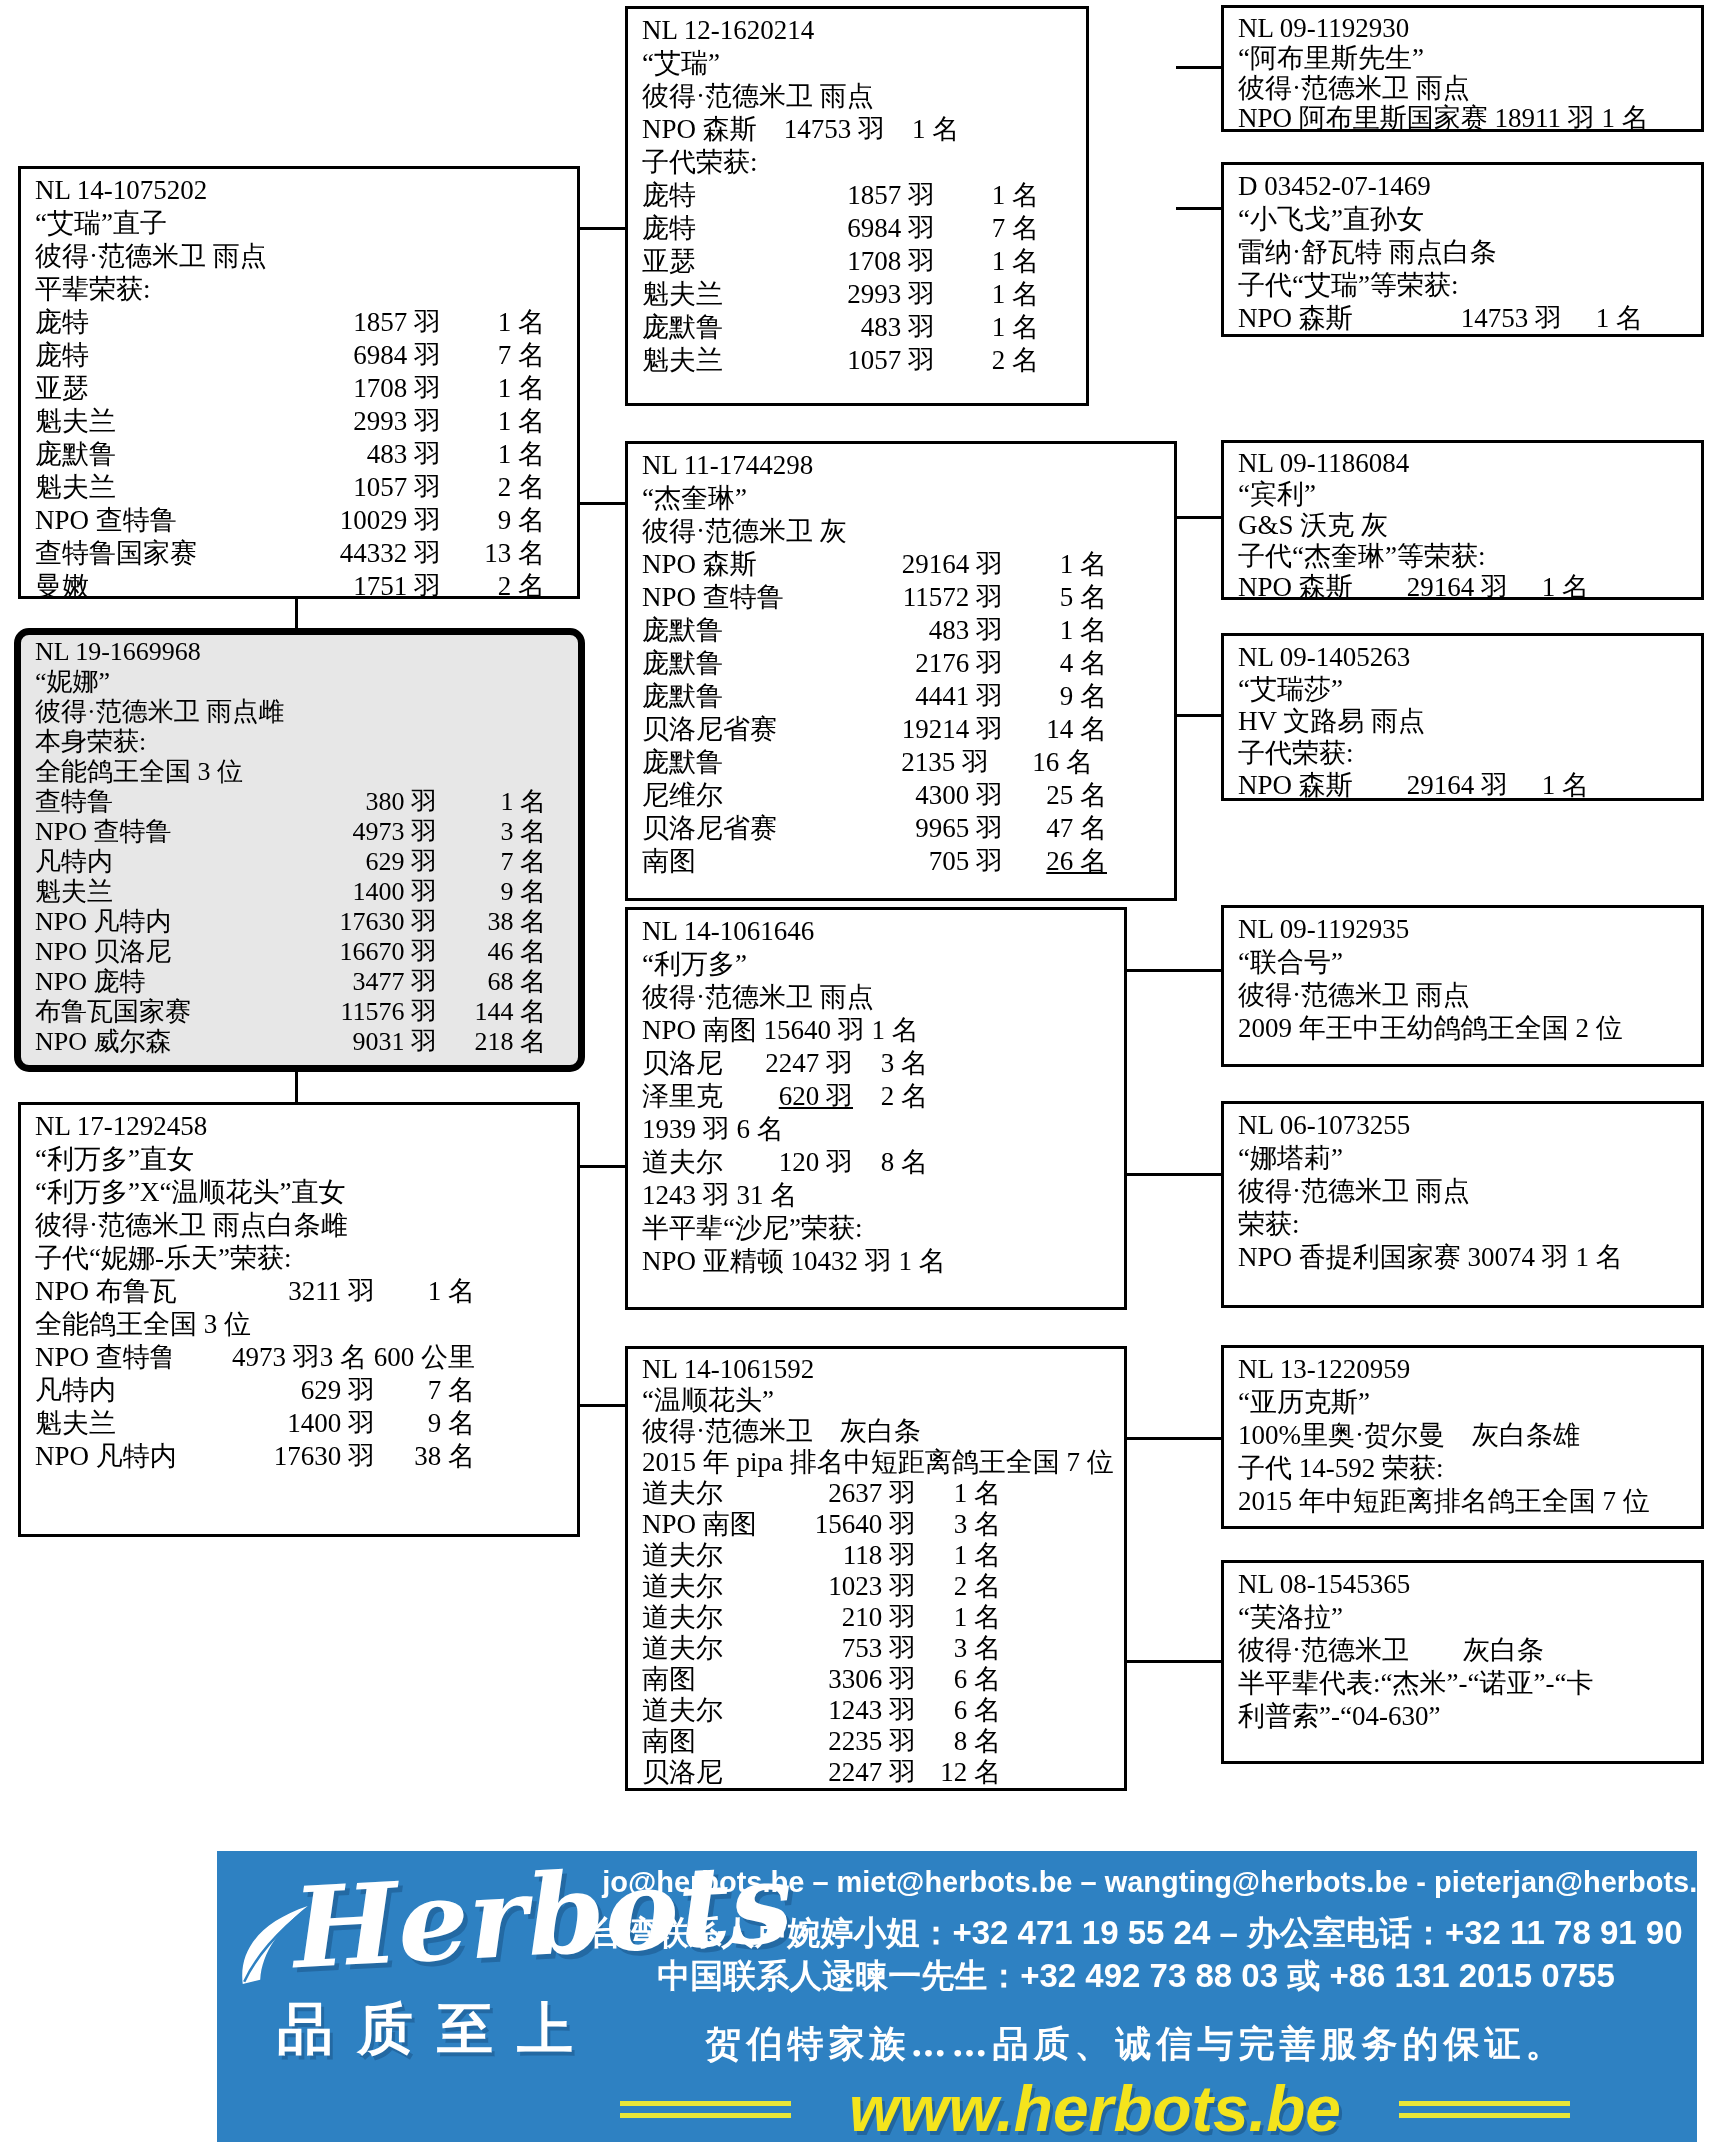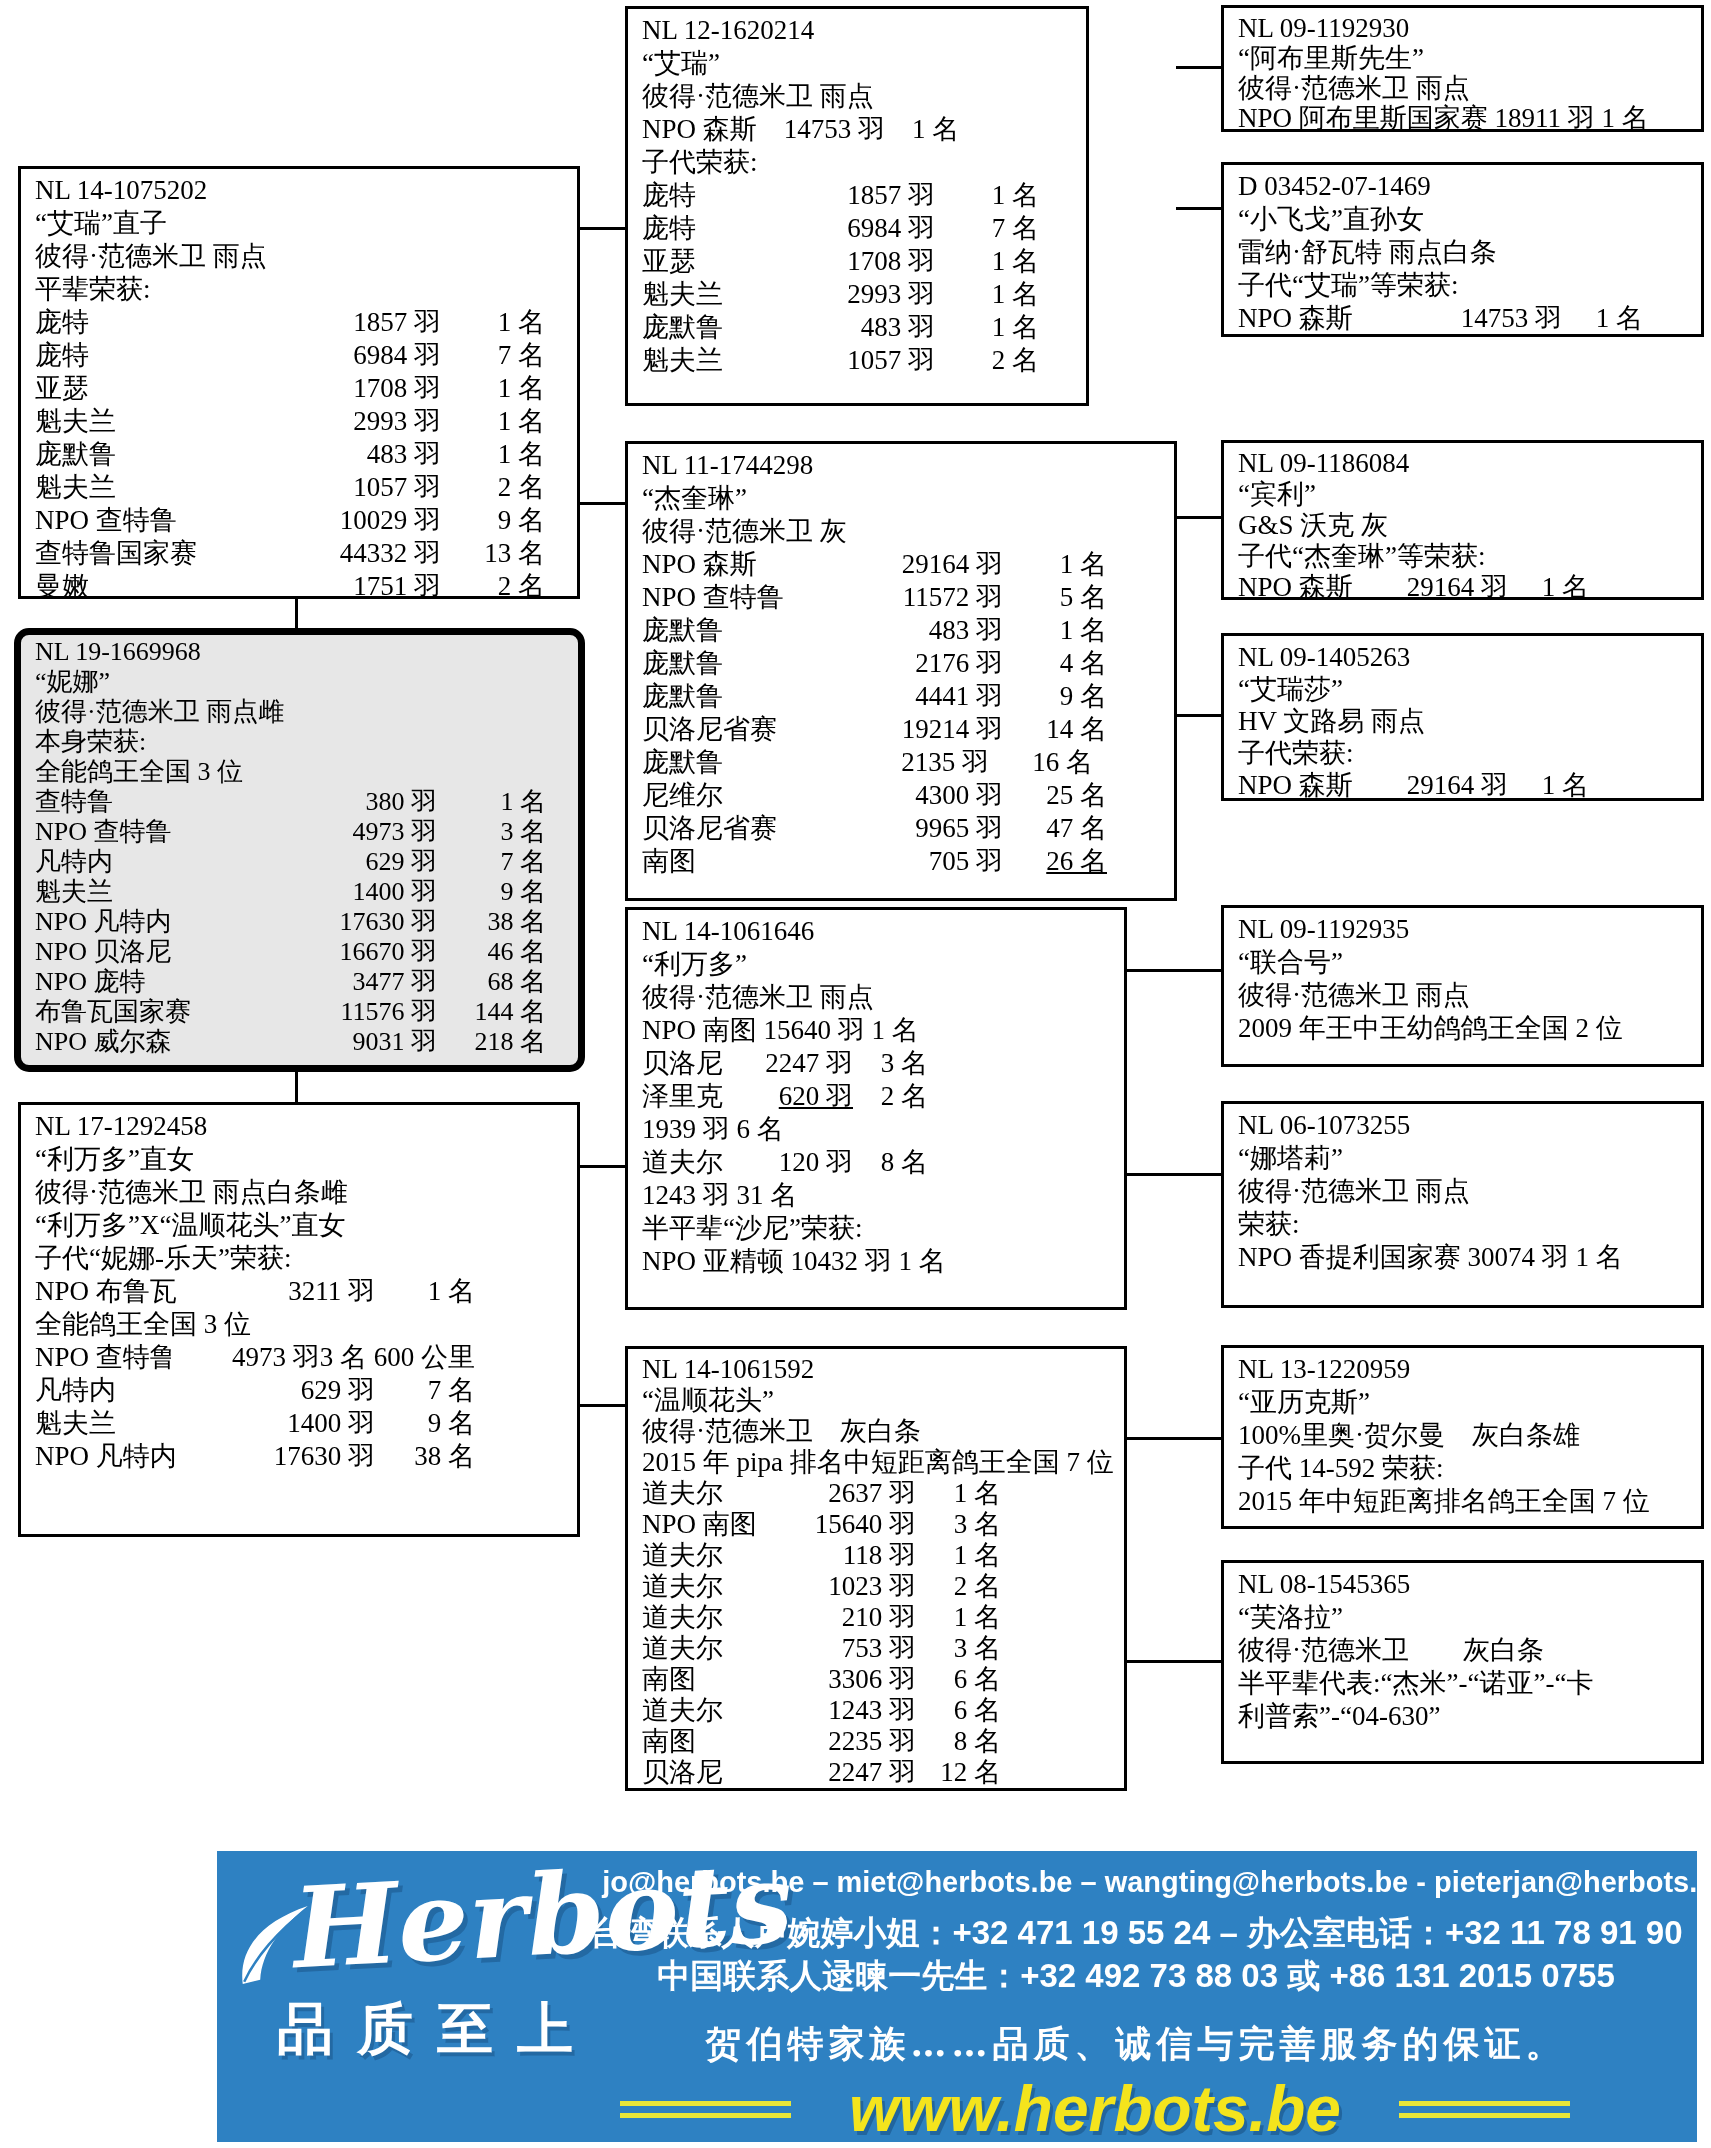--- a/index.html
+++ b/index.html
@@ -84,22 +84,22 @@
         <div class="row"><span class="c1">魁夫兰</span><span class="c2" style="width: 169px;">1400 羽</span><span class="c3" style="min-width: 109px; margin-right: 20px;">9 名</span></div>
         <div class="row"><span class="c1">NPO 凡特内</span><span class="c2" style="width: 169px;">17630 羽</span><span class="c3" style="min-width: 109px; margin-right: 20px;">38 名</span></div>
         <div class="row"><span class="c1">NPO 贝洛尼</span><span class="c2" style="width: 169px;">16670 羽</span><span class="c3" style="min-width: 109px; margin-right: 20px;">46 名</span></div>
         <div class="row"><span class="c1">NPO 庞特</span><span class="c2" style="width: 169px;">3477 羽</span><span class="c3" style="min-width: 109px; margin-right: 20px;">68 名</span></div>
         <div class="row"><span class="c1">布鲁瓦国家赛</span><span class="c2" style="width: 169px;">11576 羽</span><span class="c3" style="min-width: 109px; margin-right: 20px;">144 名</span></div>
         <div class="row"><span class="c1">NPO 威尔森</span><span class="c2" style="width: 169px;">9031 羽</span><span class="c3" style="min-width: 109px; margin-right: 20px;">218 名</span></div>
       </div>
       <div class="box" style="left: 18px; top: 1102px; width: 562px; height: 435px;">
         <div class="line">NL 17-1292458</div>
         <div class="line">“利万多”直女</div>
+        <div class="line">“利万多”X“温顺花头”直女</div>
         <div class="line">彼得·范德米卫 雨点白条雌</div>
-        <div class="line">“利万多”X“温顺花头”直女</div>
         <div class="line">子代“妮娜-乐天”荣获:</div>
         <div class="row"><span class="c1">NPO 布鲁瓦</span><span class="c2" style="width: 149px;">3211 羽</span><span class="c3" style="min-width: 100px; margin-right: 90px;">1 名</span></div>
         <div class="line">全能鸽王全国 3 位</div>
         <div class="row"><span class="c1">NPO 查特鲁</span><span class="c2" style="width: 149px;">4973 羽</span><span class="c3" style="min-width: 100px; margin-right: 90px;">3 名 600 公里</span></div>
         <div class="row"><span class="c1">凡特内</span><span class="c2" style="width: 149px;">629 羽</span><span class="c3" style="min-width: 100px; margin-right: 90px;">7 名</span></div>
         <div class="row"><span class="c1">魁夫兰</span><span class="c2" style="width: 149px;">1400 羽</span><span class="c3" style="min-width: 100px; margin-right: 90px;">9 名</span></div>
         <div class="row"><span class="c1">NPO 凡特内</span><span class="c2" style="width: 149px;">17630 羽</span><span class="c3" style="min-width: 100px; margin-right: 90px;">38 名</span></div>
       </div>
       <div class="box" style="left: 625px; top: 6px; width: 464px; height: 400px;">
         <div class="line">NL 12-1620214</div>

